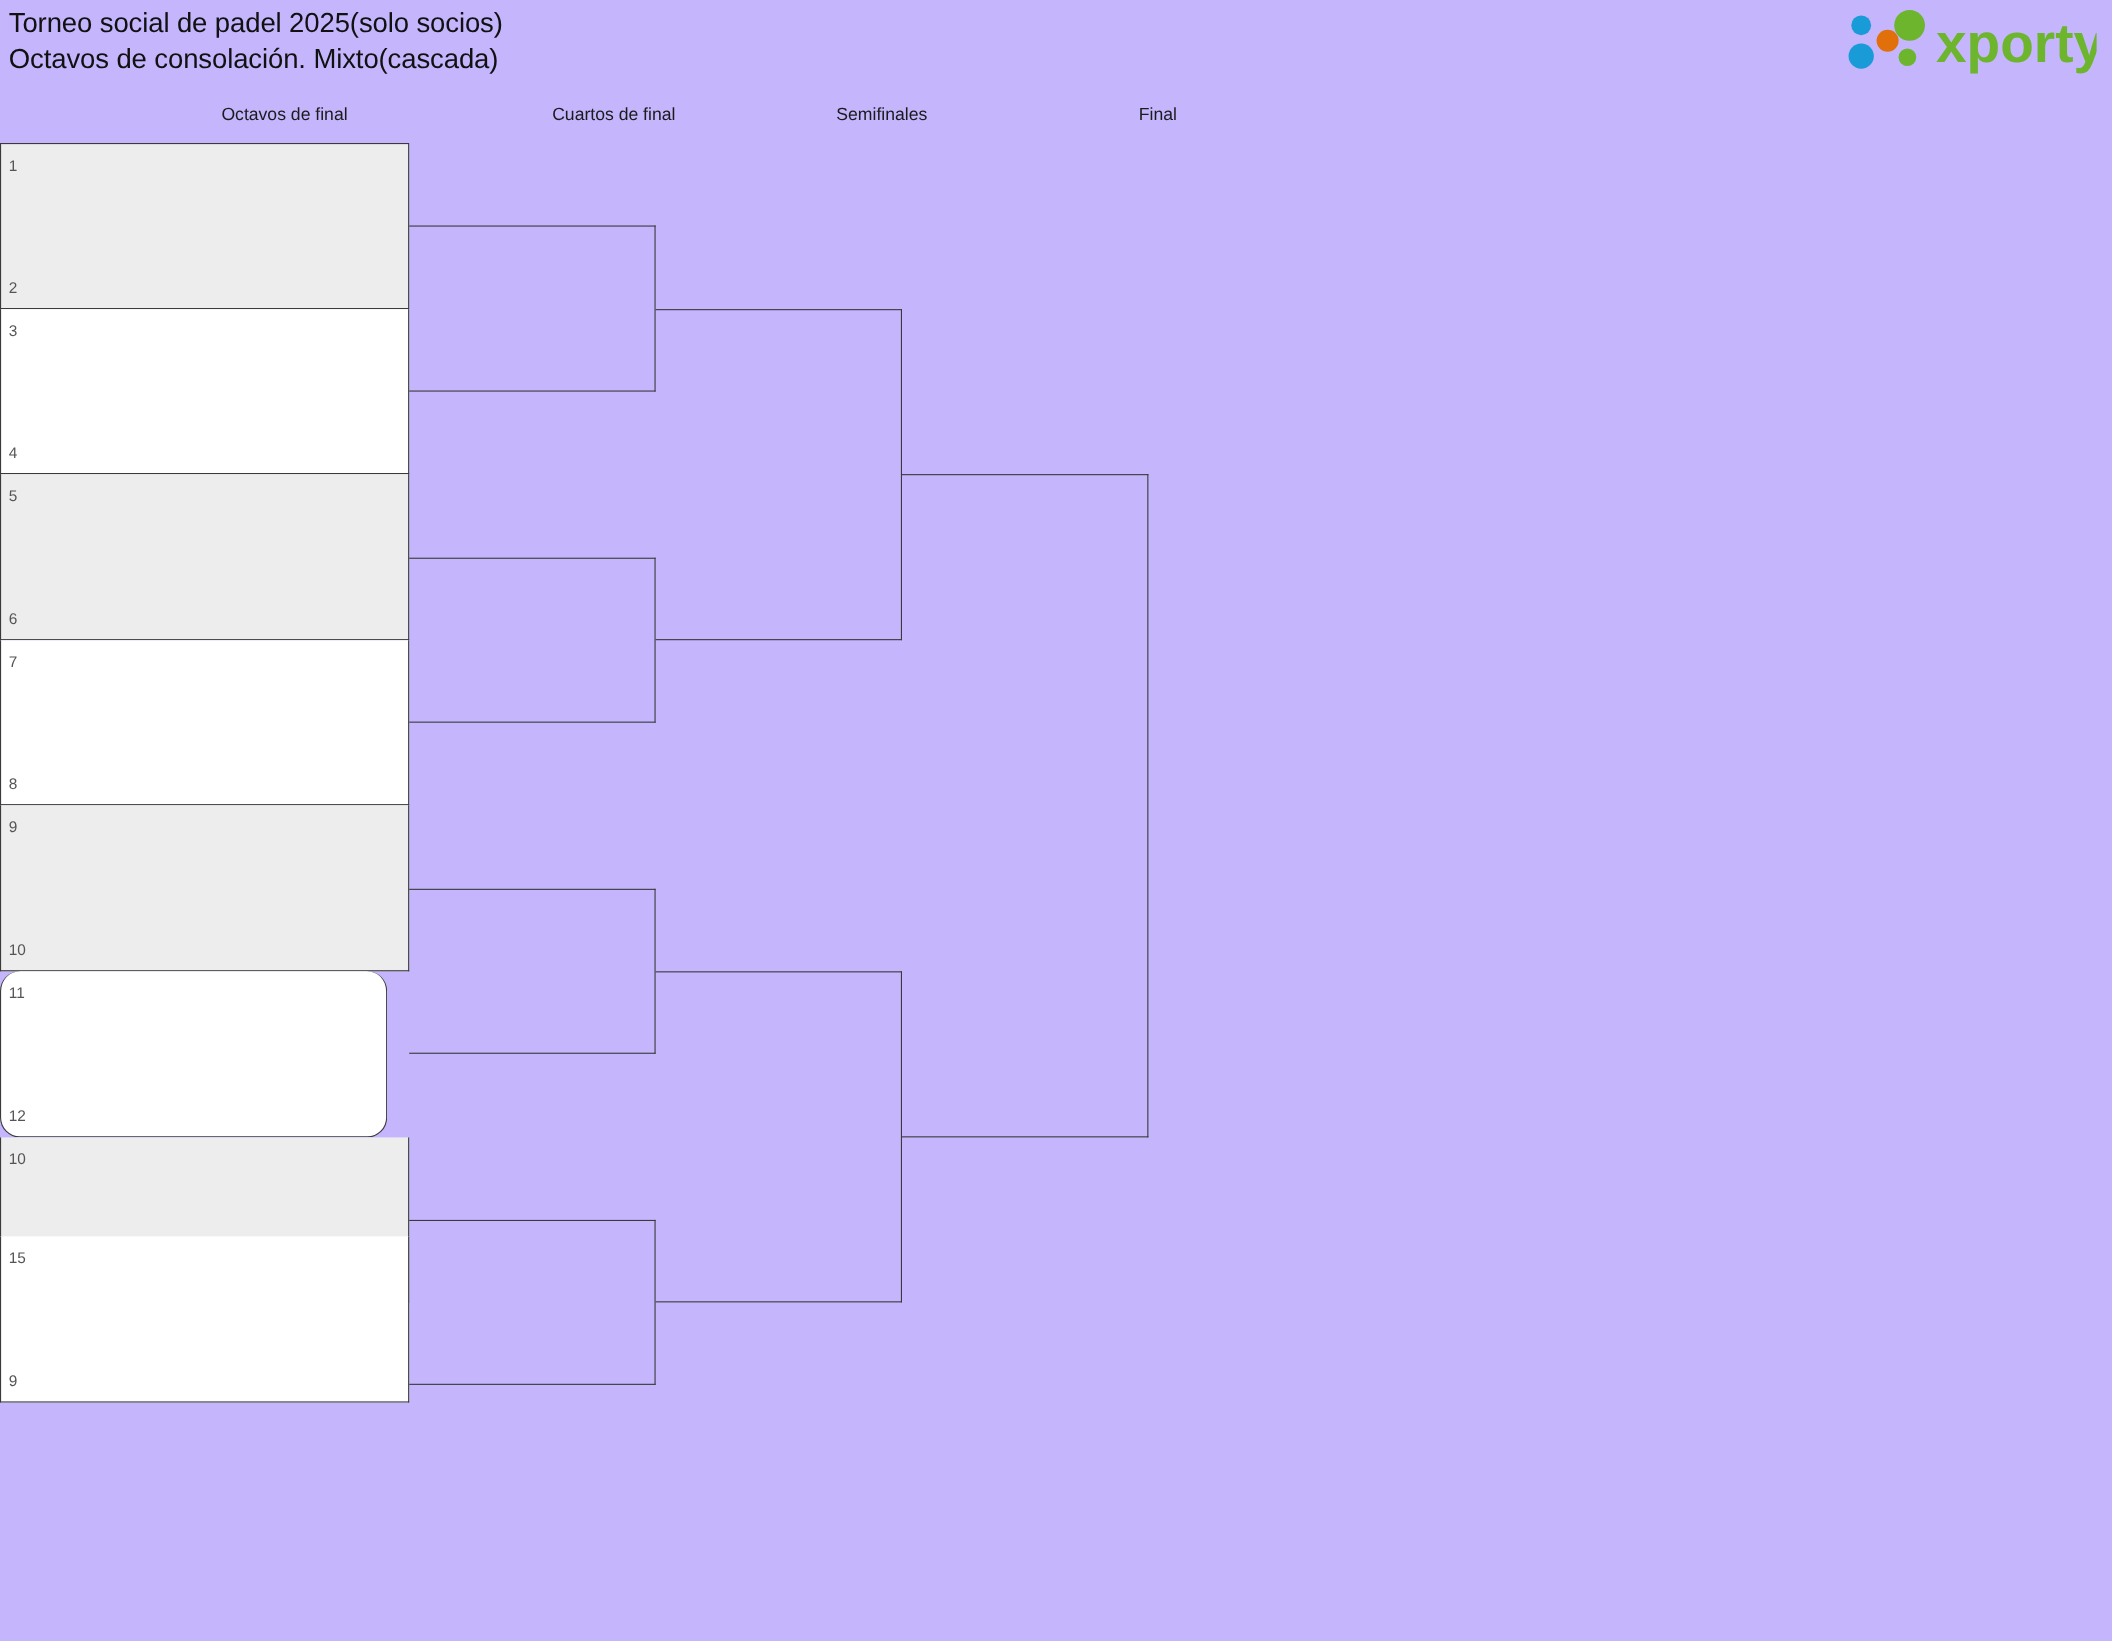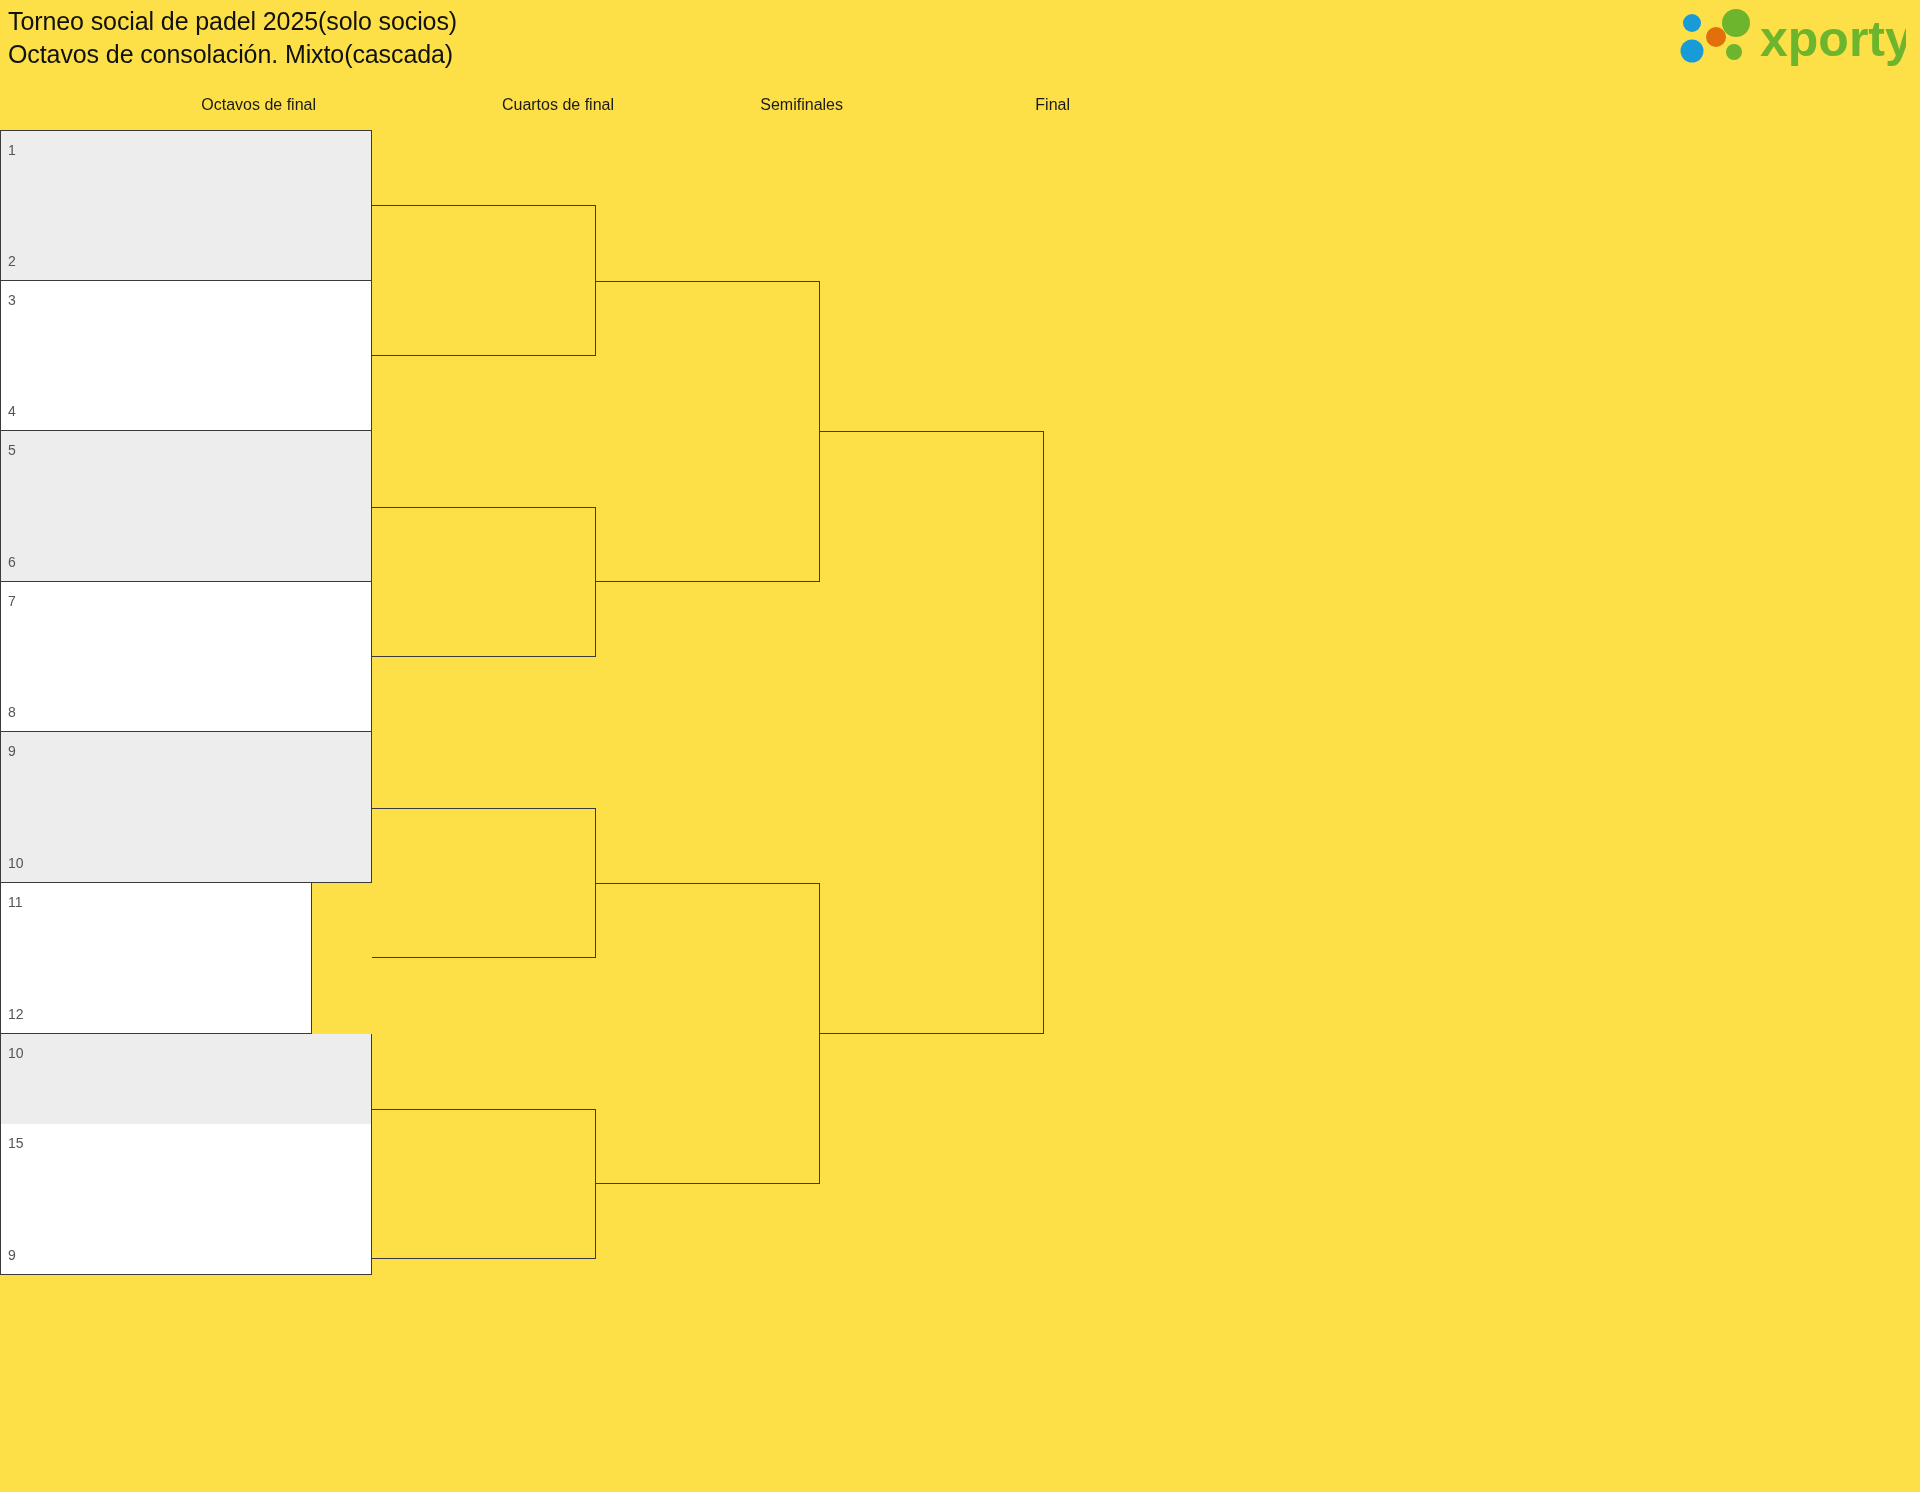--- a/index.html
+++ b/index.html
@@ -10,21 +10,21 @@
     height: 1492px;
     background: #ffffff;
     font-family: "Liberation Sans", sans-serif;
     overflow: hidden;
   }
 
   #page {
     position: relative;
     width: 1920px;
     height: 1492px;
-    background: #fde047;
+    background: #c4b5fd;
   }
 
   
   .title-block {
     position: absolute;
     left: 8px;
     top: 5px;
     line-height: 1.32;
   }
   .title-line {
@@ -149,21 +149,21 @@
           <span class="seed bottom">6</span>
         </div>
         <div class="r1-cell" style="top: 451.8px; height: 150.6px; left: 0px; width: 372px;">
           <span class="seed top">7</span>
           <span class="seed bottom">8</span>
         </div>
         <div class="r1-cell shaded" style="top: 602.4px; height: 150.6px; left: 0px; width: 372px;">
           <span class="seed top">9</span>
           <span class="seed bottom">10</span>
         </div>
-        <div class="r1-cell" style="top: 753px; height: 150.6px; left: 0px; width: 312px;">
+        <div class="r1-cell" style="top: 753px; height: 150.6px; left: 0px; width: 352px; border-radius: 18px;">
           <span class="seed top">11</span>
           <span class="seed bottom">12</span>
         </div>
         <div class="r1-cell shaded" style="top: 903.6px; height: 150.6px; left: 0px; width: 372px;">
           <span class="seed top">10</span>
           <span class="seed bottom">14</span>
         </div>
         <div class="r1-cell" style="top: 994px; height: 150.6px; left: 0px; width: 372px;">
           <span class="seed top">15</span>
           <span class="seed bottom">9</span>

